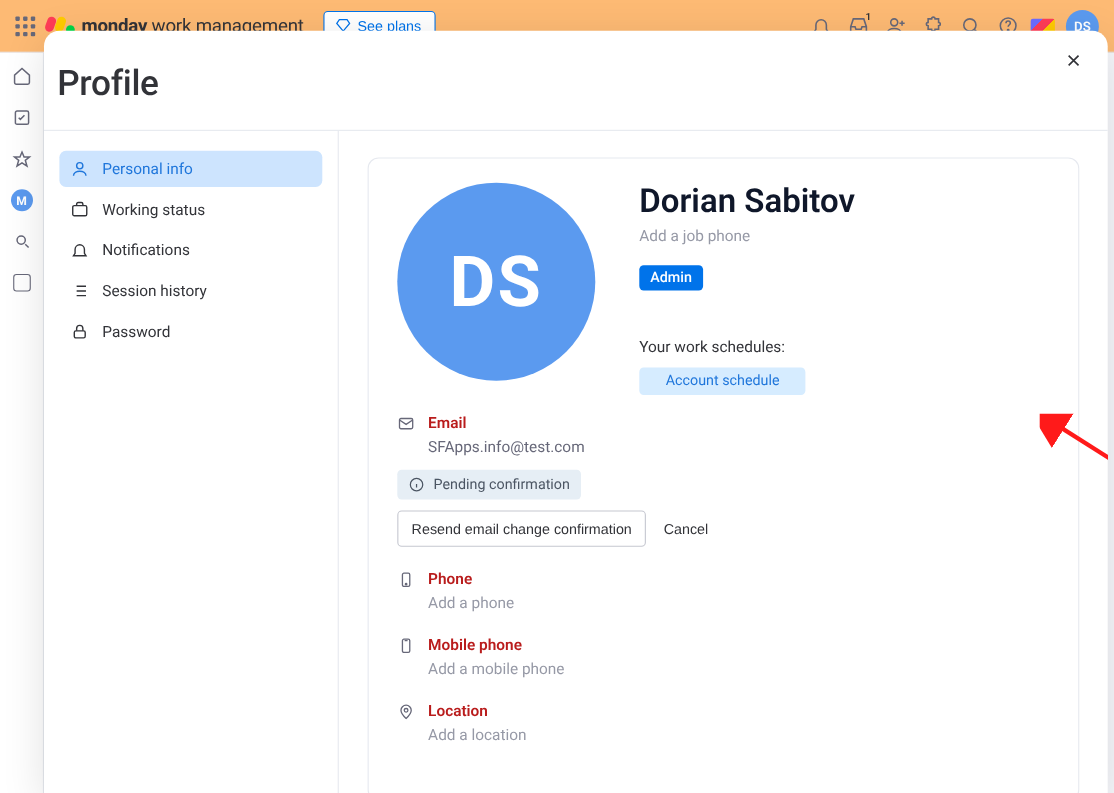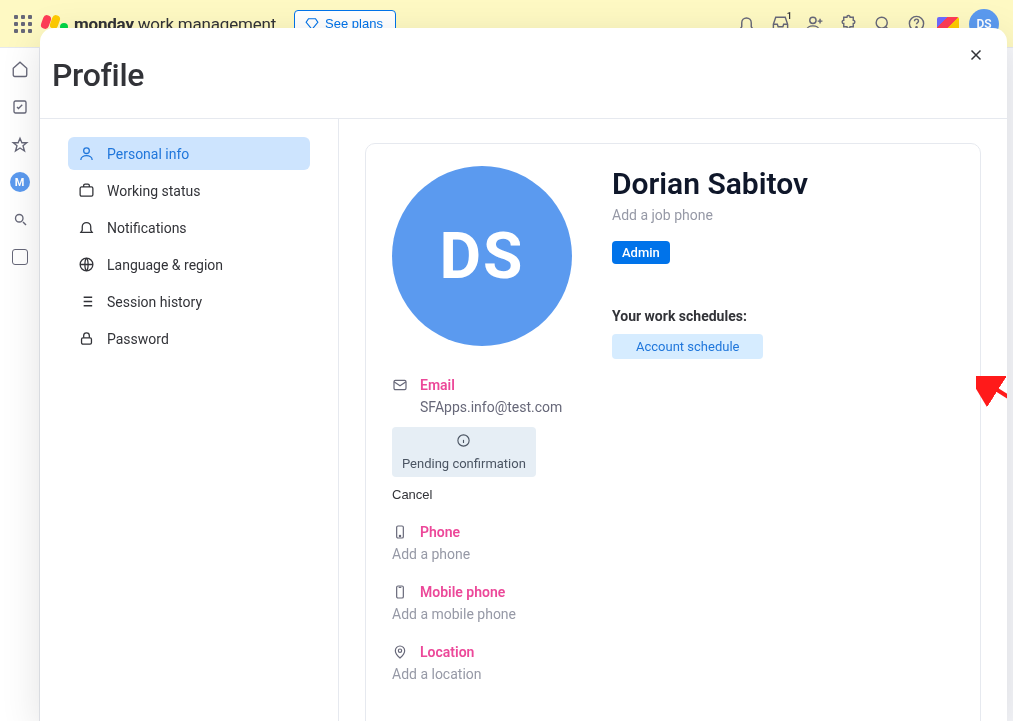--- a/index.html
+++ b/index.html
@@ -8,21 +8,21 @@
     background: #f6f7fb;
     width: 1013px;
     height: 721px;
     overflow: hidden;
     position: relative;
     color: #323338;
   }
   
   .topbar {
     height: 48px;
-    background: #fef9c3;
+    background: #fdba74;
     display: flex;
     align-items: center;
     padding: 0 8px;
     border-bottom: 1px solid #e6e9ef;
   }
   .topbar .grid-icon {
     width: 18px; height: 18px;
     display: grid;
     grid-template-columns: repeat(3,4px);
     grid-template-rows: repeat(3,4px);
@@ -50,21 +50,21 @@
   .topbar .brand .light { font-weight: 400; color:#323338;}
   .see-plans-btn {
     margin-left: 18px;
     border: 1px solid #0073ea;
     color: #0073ea;
     background: #ffffff;
     border-radius: 4px;
     padding: 5px 12px 5px 10px;
     font-size: 13px;
     display: flex;
-    align-items: flex-end;
+    align-items: flex-start;
     gap: 6px;
     cursor: pointer;
   }
   .see-plans-btn svg{width:14px;height:14px;}
   .topbar .spacer { flex: 1; }
   .topbar .icon-btn {
     width: 34px; height: 34px;
     display:flex;align-items:center;justify-content:center;
     color:#676879;
     cursor:pointer;
@@ -123,23 +123,23 @@
   }
   .modal-header h1{
     font-size:32px;font-weight:500;color:#323338;letter-spacing:-0.3px;
   }
   .modal-body{
     display:flex;
     border-top:1px solid #e6e9ef;
     height:calc(100% - 90px);
   }
   .side-nav{
-    width:299px;
+    width:268px;
     border-right:1px solid #e6e9ef;
-    padding:18px 28px;
+    padding:18px 14px;
   }
   .side-nav .nav-item{
     display:flex;align-items:center;gap:12px;
     padding:8px 10px;
     border-radius:6px;
     font-size:14px;color:#323338;
     cursor:pointer;
     margin-bottom:4px;
   }
   .side-nav .nav-item.active{
@@ -172,46 +172,45 @@
     font-size:30px;font-weight:600;color:#0f172a;margin-bottom:6px;
   }
   .job-placeholder{
     font-size:14px;color:#9699a6;margin-bottom:18px;cursor:text;
   }
   .role-badge{
     display:inline-block;background:#0073ea;color:#fff;
     font-size:13px;padding:4px 10px;border-radius:4px;font-weight:500;
   }
   .sched-title{
-    font-size:14px;font-weight:700;color:#323338;margin-top:44px;margin-bottom:10px;
+    font-size:14px;font-weight:400;color:#323338;margin-top:44px;margin-bottom:10px;
   }
   .sched-pill{
     display:inline-block;background:#d6ecff;color:#1f76db;
     font-size:13px;padding:5px 24px;border-radius:4px;
   }
 
   .fields{margin-top:18px;}
   .field{margin-bottom:22px;}
   .field-head{
     display:flex;align-items:center;gap:12px;
-    font-size:14px;font-weight:600;color:#ec4899;margin-bottom:6px;
+    font-size:14px;font-weight:600;color:#b91c1c;margin-bottom:6px;
   }
   .field-head svg{width:16px;height:16px;color:#676879;}
   .field-value{
     font-size:14px;color:#676879;margin-left:28px;
   }
   .field-placeholder{
-    font-size:14px;color:#9699a6;cursor:text;
+    font-size:14px;color:#9699a6;margin-left:28px;cursor:text;
   }
   .pending-pill{
     display:inline-flex;align-items:center;gap:8px;
     background:#e6eef5;color:#4b5563;
     font-size:13px;padding:6px 10px;border-radius:4px;
     margin-top:12px;
-    flex-direction:column;
   }
   .pending-pill svg{width:15px;height:15px;}
   .email-actions{
     display:flex;align-items:center;gap:16px;margin-top:10px;
   }
   .outline-btn{
     border:1px solid #c5c7d0;background:#fff;color:#323338;
     font-size:13px;padding:8px 12px;border-radius:4px;cursor:pointer;
   }
   .text-btn{
@@ -350,27 +349,20 @@
             <rect x="3" y="7" width="18" height="13" rx="2"></rect>
             <path d="M8 7V5a2 2 0 012-2h4a2 2 0 012 2v2"></path>
           </svg>
         <span>Working status</span>
       </div>
       <div class="nav-item">
         <svg viewBox="0 0 24 24" fill="none" stroke="currentColor" stroke-width="1.8">
             <path d="M18 16v-5a6 6 0 10-12 0v5l-2 3h16l-2-3z"></path>
           </svg>
         <span>Notifications</span>
-      </div>
-      <div class="nav-item">
-        <svg viewBox="0 0 24 24" fill="none" stroke="currentColor" stroke-width="1.8">
-            <circle cx="12" cy="12" r="9"></circle>
-            <path d="M3 12h18M12 3c3 3 3 15 0 18M12 3c-3 3-3 15 0 18"></path>
-          </svg>
-        <span>Language &amp; region</span>
       </div>
       <div class="nav-item">
         <svg viewBox="0 0 24 24" fill="none" stroke="currentColor" stroke-width="1.8">
             <path d="M8 6h12M8 12h12M8 18h12M4 6h0M4 12h0M4 18h0"></path>
           </svg>
         <span>Session history</span>
       </div>
       <div class="nav-item">
         <svg viewBox="0 0 24 24" fill="none" stroke="currentColor" stroke-width="1.8">
             <rect x="5" y="11" width="14" height="9" rx="2"></rect>
@@ -406,20 +398,21 @@
             </div>
             <div class="field-value">SFApps.info@test.com</div>
             <div class="pending-pill">
               <svg viewBox="0 0 24 24" fill="none" stroke="currentColor" stroke-width="1.8">
                   <circle cx="12" cy="12" r="9"></circle>
                   <path d="M12 8h0M12 11v5"></path>
                 </svg>
               <span>Pending confirmation</span>
             </div>
             <div class="email-actions">
+              <button class="outline-btn">Resend email change confirmation</button>
               <button class="text-btn">Cancel</button>
             </div>
           </div>
 
           <div class="field">
             <div class="field-head">
               <svg viewBox="0 0 24 24" fill="none" stroke="currentColor" stroke-width="1.8">
                   <rect x="7" y="3" width="10" height="18" rx="2"></rect>
                   <circle cx="12" cy="18" r="1"></circle>
                 </svg>

